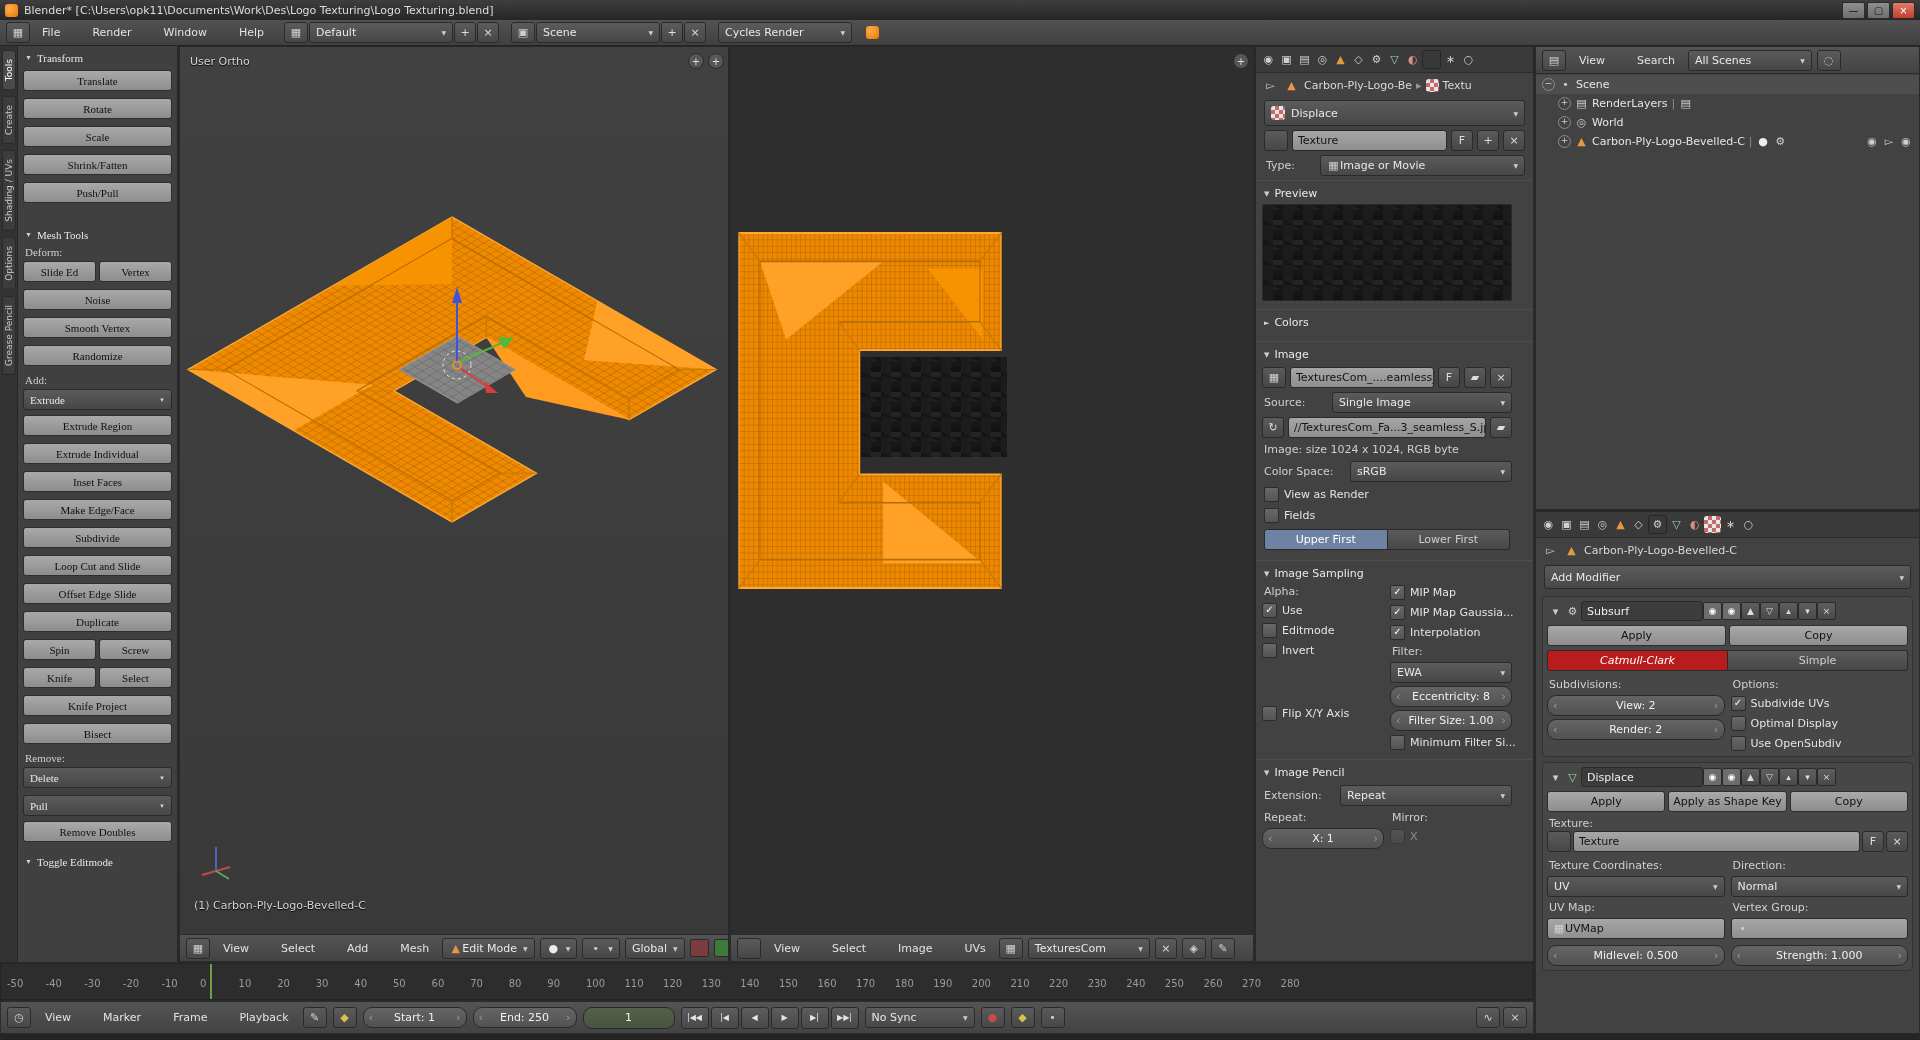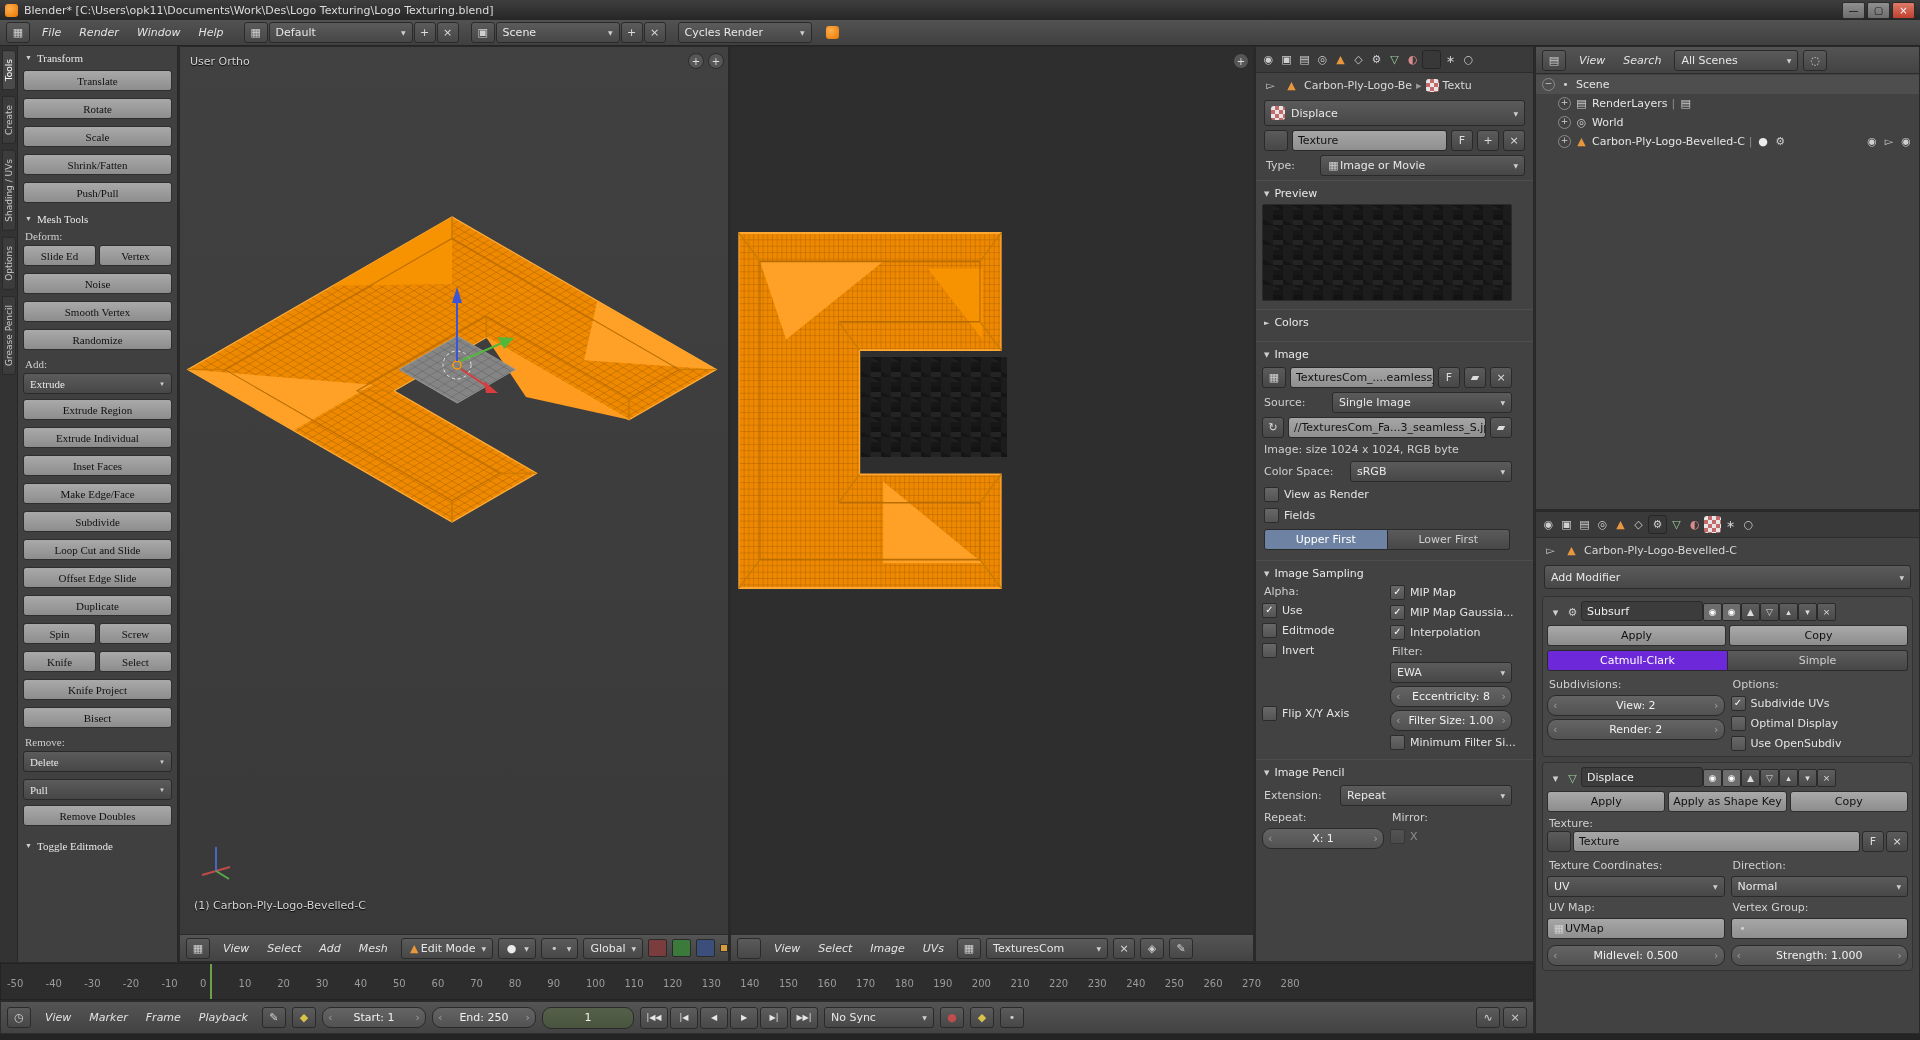--- a/index.html
+++ b/index.html
@@ -28,21 +28,21 @@
   .chk .box.on::after{content:"✓";}
   .chk.dis{opacity:.45;}
   .phead{display:flex;align-items:center;color:#e8e8e8;padding:4px 2px;}
   .phead::before{content:"▼";font-size:7px;margin-right:5px;color:#cfcfcf;}
   .phead.closed::before{content:"►";}
   .seg{display:flex;}
   .seg>span{flex:1;display:flex;align-items:center;justify-content:center;height:19px;
        border:1px solid #2a2a2a;background:linear-gradient(#5b5b5b,#474747);color:#cfcfcf;}
   .seg>span:first-child{border-radius:3px 0 0 3px;}
   .seg>span:last-child{border-radius:0 3px 3px 0;border-left:none;}
-  .seg>span.sel{background:#6d28d9;color:#fff;}
+  .seg>span.sel{background:#b91c1c;color:#fff;font-style:italic;}
   .seg>span.sel2{background:#6e83a3;color:#fff;}
   .ico{display:inline-flex;align-items:center;justify-content:center;width:17px;height:17px;
        border-radius:3px;color:#cfcfcf;font-size:11px;flex:0 0 auto;}
   .ico.boxed{background:linear-gradient(#5b5b5b,#474747);border:1px solid #2a2a2a;width:22px;height:19px;}
   .ico.pressed{background:#383838;border:1px solid #262626;}
   .checker{background:
      linear-gradient(45deg,#c46a6a 25%,transparent 25%,transparent 75%,#c46a6a 75%) 0 0/8px 8px,
      linear-gradient(45deg,#c46a6a 25%,transparent 25%,transparent 75%,#c46a6a 75%) 4px 4px/8px 8px,#e6e6e6;}
   .carbon{background-color:#131313;background-image:
      linear-gradient(27deg,#151515 5px,transparent 5px),
@@ -66,21 +66,21 @@
   .g-graph::after{content:"∿";} .g-pencil::after{content:"✎";}
   
   .titlebar{position:absolute;left:0;top:0;width:1920px;height:20px;display:flex;align-items:center;gap:6px;
        background:linear-gradient(#3e3e3e,#262626);padding:0 5px;box-sizing:border-box;color:#dcdcdc;}
   .appicon{width:13px;height:13px;border-radius:3px;background:radial-gradient(circle at 35% 35%,#ffae4e,#e97700);}
   .winbtn{width:21px;height:15px;display:flex;align-items:center;justify-content:center;font-size:10px;
        background:linear-gradient(#8f8f8f,#6d6d6d);border:1px solid #2b2b2b;border-radius:2px;color:#111;}
   .winbtn.close{background:linear-gradient(#e07a6a,#c0402e);color:#fff;}
   .infobar{position:absolute;left:0;top:20px;width:1920px;height:26px;display:flex;align-items:center;gap:4px;
        background:linear-gradient(#525252,#404040);border-bottom:1px solid #242424;padding:0 6px;box-sizing:border-box;}
-  .mrow{display:flex;gap:2px;font-style:italic;}
+  .mrow{display:flex;gap:16px;}
   .mrow>span{padding:3px 8px;color:#e3e3e3;white-space:nowrap;}
   .area{position:absolute;background:#424242;border:1px solid #292929;box-sizing:border-box;overflow:hidden;}
   .ahdr{position:absolute;left:0;right:0;bottom:0;height:26px;display:flex;align-items:center;gap:5px;
        background:linear-gradient(#545454,#434343);border-top:1px solid #2c2c2c;padding:0 6px;}
   .ahdr-top{position:absolute;left:0;right:0;top:0;height:26px;display:flex;align-items:center;gap:5px;
        background:linear-gradient(#545454,#434343);border-bottom:1px solid #2c2c2c;padding:0 6px;}
   .vtabs{position:absolute;left:0;top:46px;width:18px;height:916px;background:#333;border-right:1px solid #262626;
        display:flex;flex-direction:column;align-items:center;padding-top:4px;box-sizing:border-box;gap:6px;}
   .vtab{writing-mode:vertical-rl;transform:rotate(180deg);font-size:9px;color:#c9c9c9;padding:8px 1px;
        background:#3c3c3c;border:1px solid #2a2a2a;border-radius:3px 0 0 3px;white-space:nowrap;}
@@ -100,21 +100,21 @@
   .prow{display:flex;align-items:center;gap:4px;padding:2px 8px;}
   .ppanel{border-top:1px solid #4e4e4e;margin-top:2px;padding:2px 21px 6px 6px;}
   .cols{display:flex;gap:6px;padding:0 8px;}
   .col{flex:1;display:flex;flex-direction:column;gap:3px;min-width:0;}
   
   .otrow{display:flex;align-items:center;gap:4px;height:19px;padding:0 6px;position:relative;}
   .exp{width:11px;height:11px;border-radius:50%;border:1px solid #8a8a8a;color:#cfcfcf;font-size:9px;
        line-height:9px;text-align:center;flex:0 0 auto;}
   
   .modbox{border:1px solid #323232;border-radius:4px;background:#474747;margin:5px 6px;padding:4px;}
-  .modhdr{display:flex;align-items:flex-end;margin-bottom:4px;}
+  .modhdr{display:flex;align-items:center;margin-bottom:4px;}
   .namef{display:flex;align-items:center;height:18px;flex:1;border:1px solid #2a2a2a;border-radius:3px;
        background:#3c3c3c;color:#efefef;padding:0 5px;}
   .mini{width:17px;height:16px;border:1px solid #2a2a2a;border-radius:2px;
        background:linear-gradient(#5e5e5e,#4a4a4a);display:flex;align-items:center;justify-content:center;
        font-size:9px;color:#ddd;flex:0 0 auto;}
   .mini.on{background:#6d6d6d;color:#fff;}
   
   .ruler{position:absolute;left:0;top:963px;width:1534px;height:37px;background:#2d2d2d;
        border:1px solid #232323;box-sizing:border-box;overflow:hidden;}
   .ticks{display:flex;position:absolute;left:6px;bottom:10px;}
@@ -186,21 +186,21 @@
 
   <div class="shelf">
     <div class="phead">Transform</div>
     <div style="display:flex;flex-direction:column;gap:3px;">
         <span class="btn">Translate</span>
         <span class="btn">Rotate</span>
         <span class="btn">Scale</span>
         <span class="btn">Shrink/Fatten</span>
         <span class="btn">Push/Pull</span>
       </div>
-    <div class="phead" style="margin-top:4px;">Mesh Tools</div>
+    <div class="phead" style="margin-top:20px;">Mesh Tools</div>
     <div class="lbl">Deform:</div>
     <div class="pair">
         <span class="btn">Slide Ed</span>
         <span class="btn">Vertex</span>
       </div>
     <div style="display:flex;flex-direction:column;gap:3px;margin-top:3px;">
         <span class="btn">Noise</span>
         <span class="btn">Smooth Vertex</span>
         <span class="btn">Randomize</span>
       </div>

